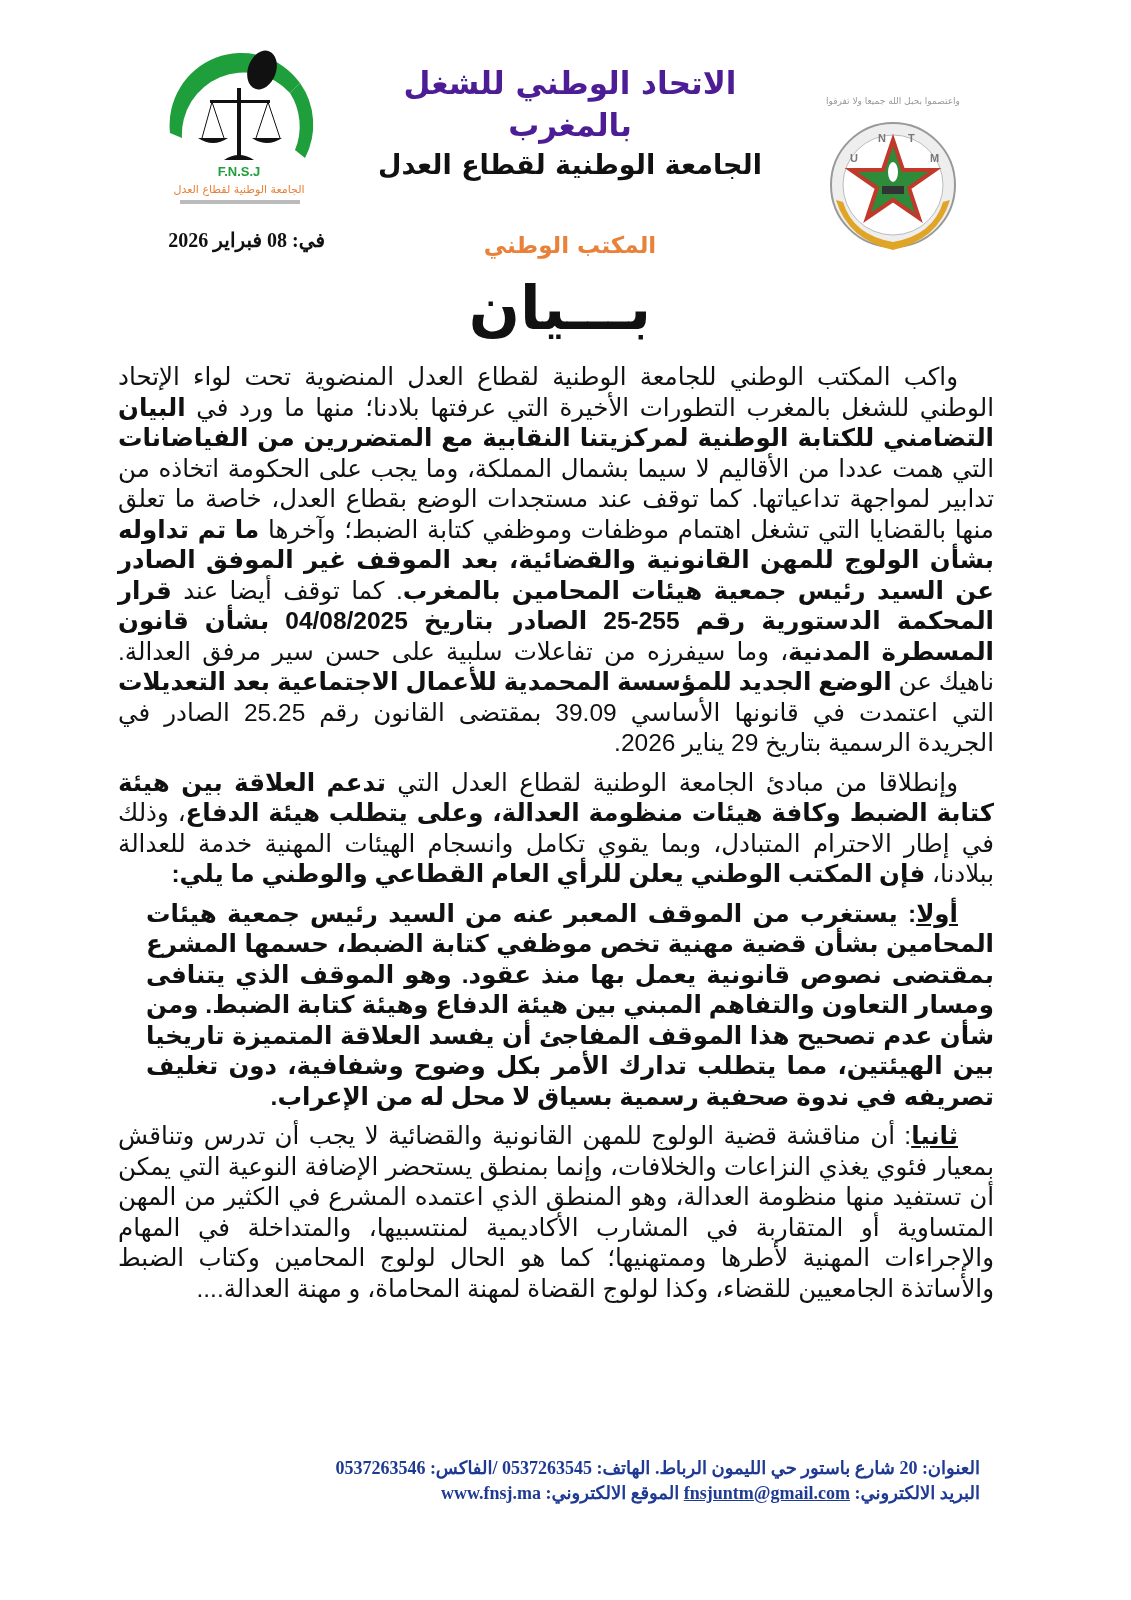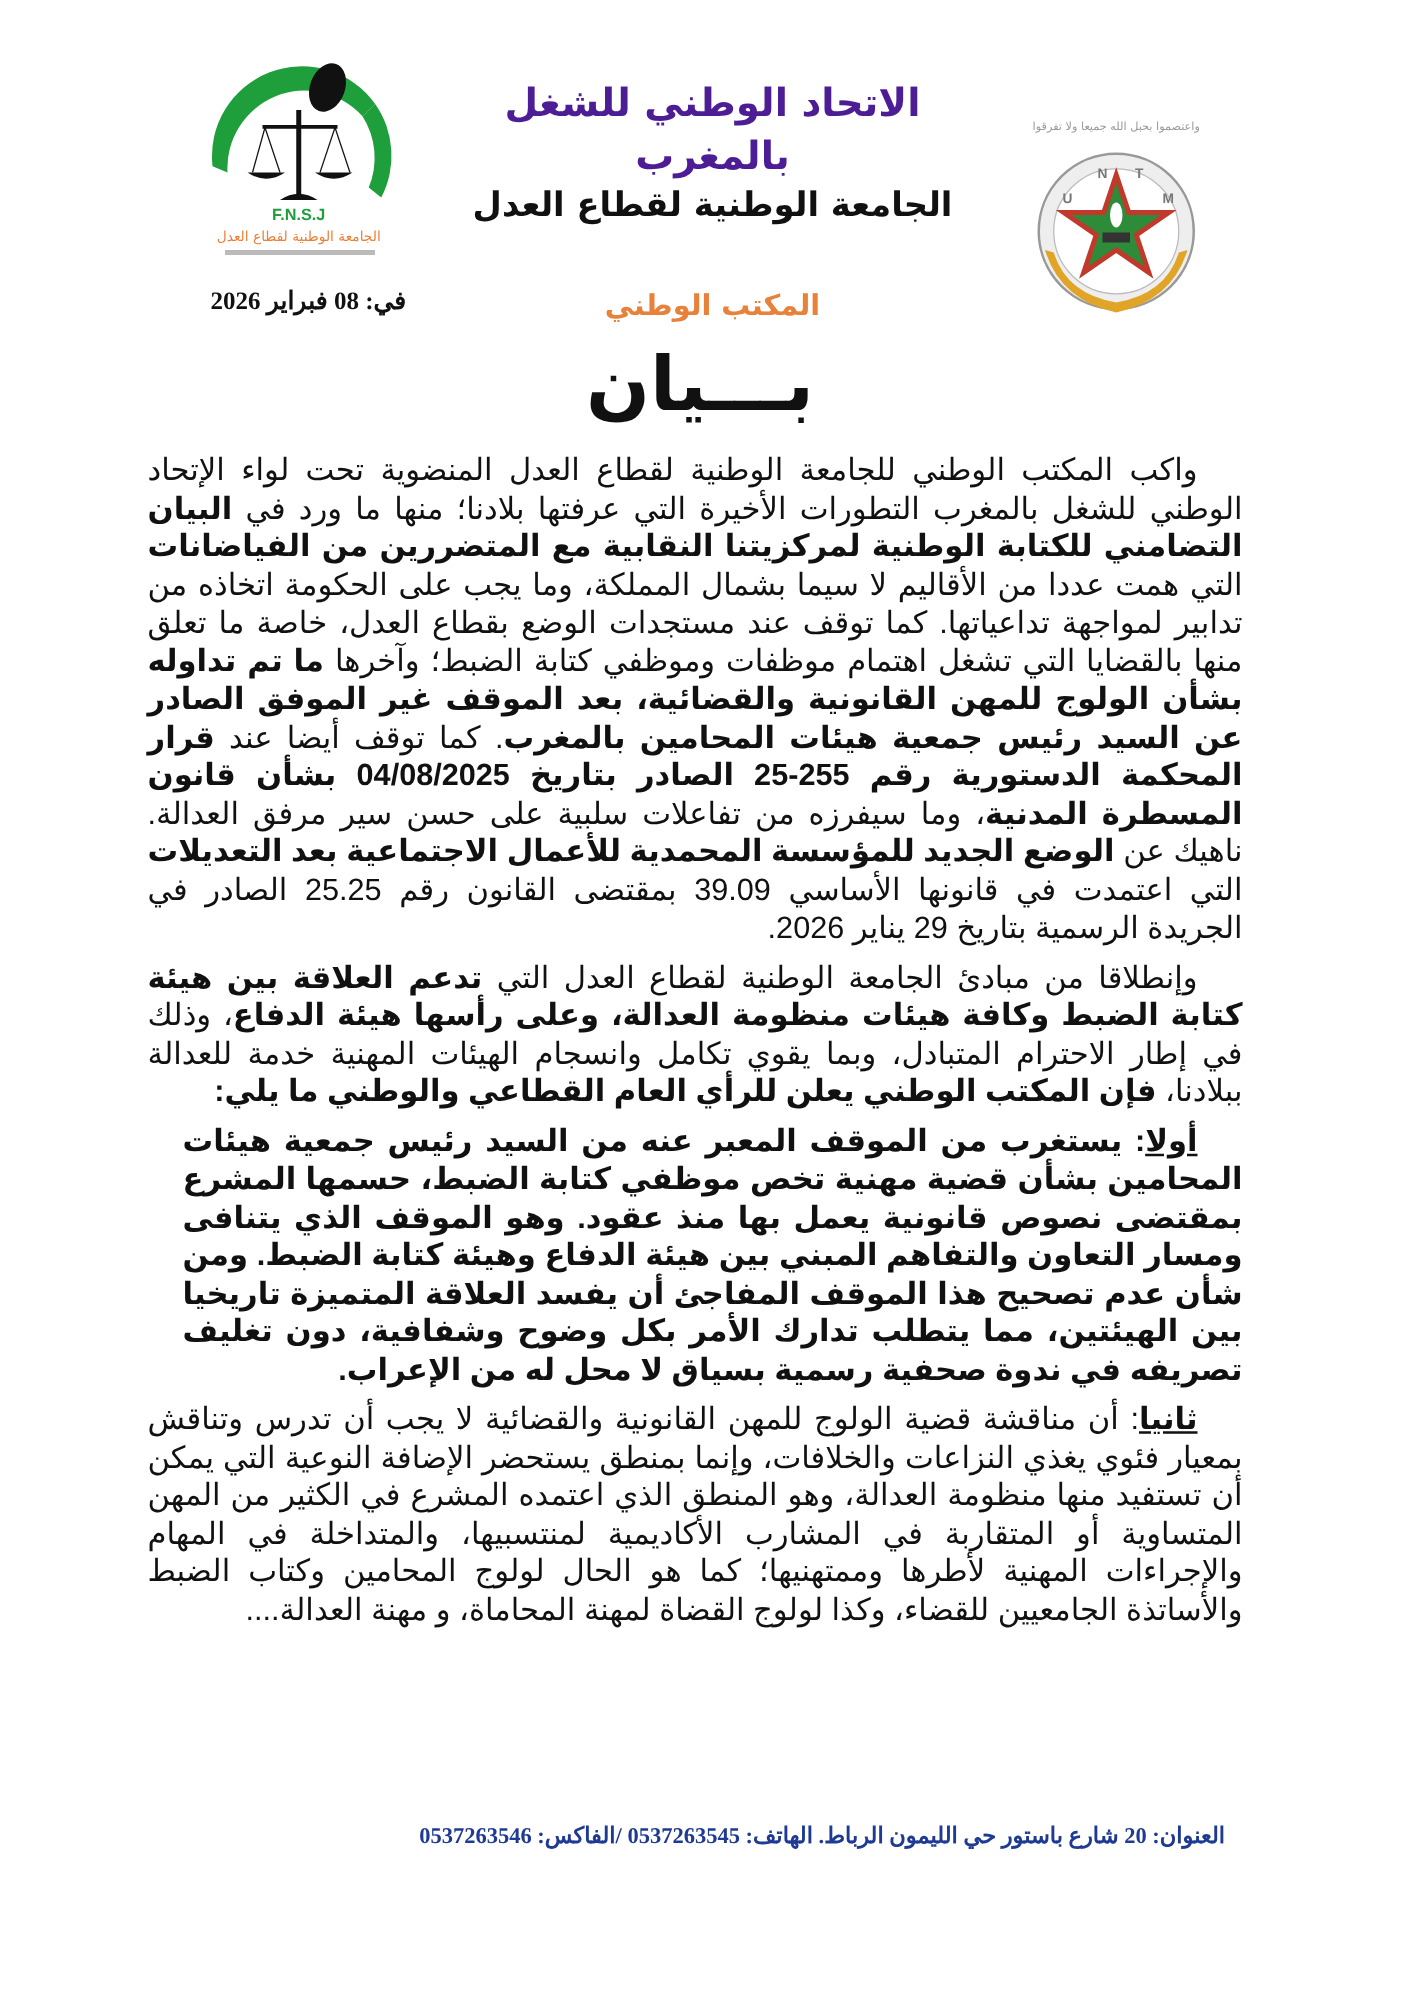--- a/index.html
+++ b/index.html
@@ -77,29 +77,32 @@
 
   <div class="date-line">في: 08 فبراير 2026</div>
 
   <div class="doc-title">بـــيان</div>
 
   <div class="body">
     <p class="para">
       <span>واكب المكتب الوطني للجامعة الوطنية لقطاع العدل المنضوية تحت لواء الإتحاد الوطني للشغل بالمغرب التطورات الأخيرة التي عرفتها بلادنا؛ منها ما ورد في </span><b>البيان التضامني للكتابة الوطنية لمركزيتنا النقابية مع المتضررين من الفياضانات</b><span> التي همت عددا من الأقاليم لا سيما بشمال المملكة، وما يجب على الحكومة اتخاذه من تدابير لمواجهة تداعياتها. كما توقف عند مستجدات الوضع بقطاع العدل، خاصة ما تعلق منها بالقضايا التي تشغل اهتمام موظفات وموظفي كتابة الضبط؛ وآخرها </span><b>ما تم تداوله بشأن الولوج للمهن القانونية والقضائية، بعد الموقف غير الموفق الصادر عن السيد رئيس جمعية هيئات المحامين بالمغرب</b><span>. كما توقف أيضا عند </span><b>قرار المحكمة الدستورية رقم 255-25 الصادر بتاريخ 04/08/2025 بشأن قانون المسطرة المدنية</b><span>، وما سيفرزه من تفاعلات سلبية على حسن سير مرفق العدالة. ناهيك عن </span><b>الوضع الجديد</b><span> </span><b>للمؤسسة المحمدية للأعمال الاجتماعية بعد التعديلات</b><span> التي اعتمدت في قانونها الأساسي 39.09 بمقتضى القانون رقم 25.25 الصادر في الجريدة الرسمية بتاريخ 29 يناير 2026.</span>
     </p>
     <p class="para">
-      <span>وإنطلاقا من مبادئ الجامعة الوطنية لقطاع العدل التي </span><b>تدعم العلاقة بين هيئة كتابة الضبط وكافة هيئات منظومة العدالة، وعلى رأسها هيئة الدفاع</b><span>، وذلك في إطار الاحترام المتبادل، وبما يقوي تكامل وانسجام الهيئات المهنية خدمة للعدالة ببلادنا، </span><b>فإن المكتب الوطني يعلن للرأي العام القطاعي والوطني ما يلي:</b>
+      <span>وإنطلاقا من مبادئ الجامعة الوطنية لقطاع العدل التي </span><b>تدعم العلاقة بين هيئة كتابة الضبط وكافة هيئات منظومة العدالة، وعلى يتطلب هيئة الدفاع</b><span>، وذلك في إطار الاحترام المتبادل، وبما يقوي تكامل وانسجام الهيئات المهنية خدمة للعدالة ببلادنا، </span><b>فإن المكتب الوطني يعلن للرأي العام القطاعي والوطني ما يلي:</b>
     </p>
     <p class="para strong">
       <span class="u">أولا</span><span>: يستغرب من الموقف المعبر عنه من السيد رئيس جمعية هيئات المحامين بشأن قضية مهنية تخص موظفي كتابة الضبط، حسمها المشرع بمقتضى نصوص قانونية يعمل بها منذ عقود. وهو الموقف الذي يتنافى ومسار التعاون والتفاهم المبني بين هيئة الدفاع وهيئة كتابة الضبط. ومن شأن عدم تصحيح هذا الموقف المفاجئ أن يفسد العلاقة المتميزة تاريخيا بين الهيئتين، مما يتطلب تدارك الأمر بكل وضوح وشفافية، دون تغليف تصريفه في ندوة صحفية رسمية بسياق لا محل له من الإعراب.</span>
     </p>
     <p class="para">
       <span class="u">ثانيا</span><span>: أن مناقشة قضية الولوج للمهن القانونية والقضائية لا يجب أن تدرس وتناقش بمعيار فئوي يغذي النزاعات والخلافات، وإنما بمنطق يستحضر الإضافة النوعية التي يمكن أن تستفيد منها منظومة العدالة، وهو المنطق الذي اعتمده المشرع في الكثير من المهن المتساوية أو المتقاربة في المشارب الأكاديمية لمنتسبيها، والمتداخلة في المهام والإجراءات المهنية لأطرها وممتهنيها؛ كما هو الحال لولوج المحامين وكتاب الضبط والأساتذة الجامعيين للقضاء، وكذا لولوج القضاة لمهنة المحاماة، و مهنة العدالة....</span>
     </p>
   </div>
 
   <div class="footer">
     <div>
       <span>العنوان: </span><span>20 شارع باستور حي الليمون الرباط. </span><span>الهاتف: </span><span>0537263545</span><span> /الفاكس: </span><span>0537263546</span>
     </div>
+    <div>
+      <span>البريد الالكتروني: </span><a>fnsjuntm@gmail.com</a><span> الموقع الالكتروني: </span><span>www.fnsj.ma</span>
+    </div>
   </div>
 
 </div>
 
 </body></html>

